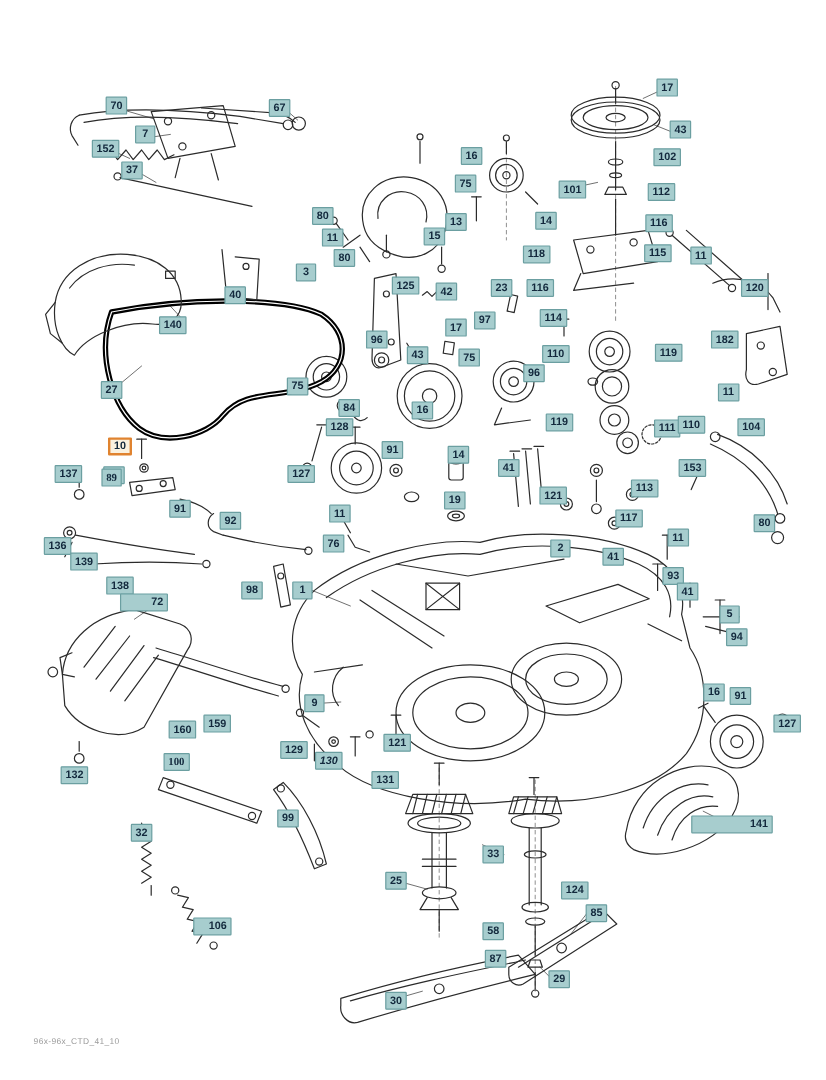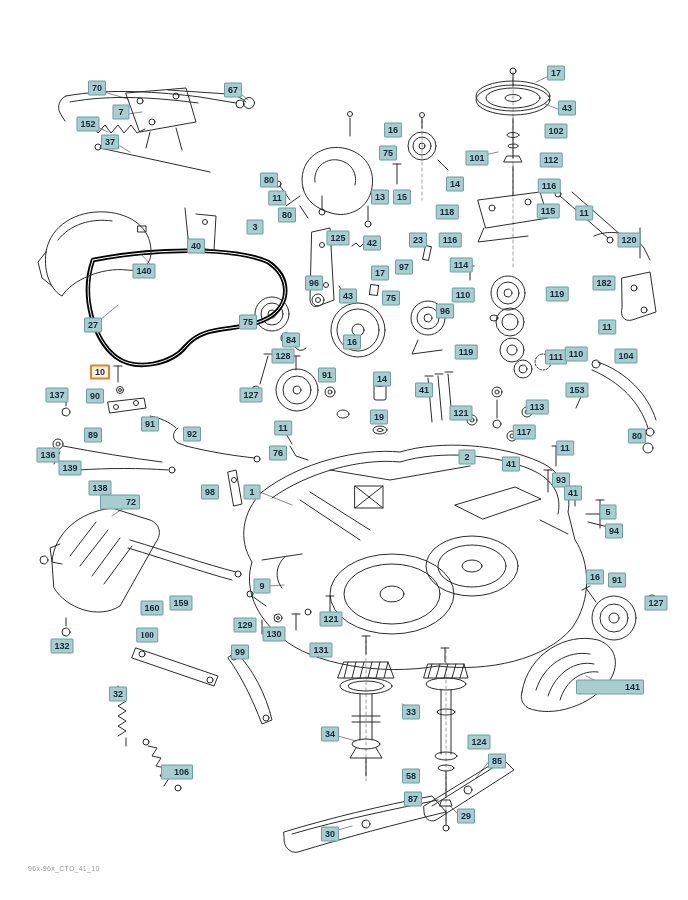--- a/index.html
+++ b/index.html
@@ -439,24 +439,24 @@
       <div class="callout" style="left: 567px; top: 108px;">43</div>
       <div class="callout" style="left: 121px; top: 112px;">7</div>
       <div class="callout" style="left: 88px; top: 124px;">152</div>
       <div class="callout" style="left: 556px; top: 131px;">102</div>
       <div class="callout" style="left: 393px; top: 130px;">16</div>
       <div class="callout" style="left: 110px; top: 142px;">37</div>
       <div class="callout" style="left: 388px; top: 153px;">75</div>
       <div class="callout" style="left: 477px; top: 158px;">101</div>
       <div class="callout" style="left: 551px; top: 160px;">112</div>
       <div class="callout" style="left: 269px; top: 180px;">80</div>
-      <div class="callout" style="left: 380px; top: 185px; margin-top: 12px;">13</div>
+      <div class="callout" style="left: 380px; top: 185px;">13</div>
       <div class="callout" style="left: 455px; top: 184px;">14</div>
       <div class="callout" style="left: 549px; top: 186px;">116</div>
-      <div class="callout" style="left: 362px; top: 197px; margin-left: 40px;">15</div>
+      <div class="callout" style="left: 362px; top: 197px;">15</div>
       <div class="callout" style="left: 277px; top: 198px;">11</div>
       <div class="callout" style="left: 447px; top: 212px;">118</div>
       <div class="callout" style="left: 548px; top: 211px;">115</div>
       <div class="callout" style="left: 584px; top: 213px;">11</div>
       <div class="callout" style="left: 287px; top: 215px;">80</div>
       <div class="callout" style="left: 255px; top: 227px;">3</div>
       <div class="callout" style="left: 338px; top: 238px;">125</div>
       <div class="callout" style="left: 372px; top: 243px;">42</div>
       <div class="callout" style="left: 418px; top: 240px;">23</div>
       <div class="callout" style="left: 450px; top: 240px;">116</div>
@@ -487,21 +487,21 @@
       <div class="callout" style="left: 327px; top: 375px;">91</div>
       <div class="callout" style="left: 382px; top: 379px;">14</div>
       <div class="callout" style="left: 424px; top: 390px;">41</div>
       <div class="callout" style="left: 577px; top: 390px;">153</div>
       <div class="callout" style="left: 57px; top: 395px;">137</div>
       <div class="callout" style="left: 95px; top: 396px;">90</div>
       <div class="callout" style="left: 251px; top: 395px;">127</div>
       <div class="callout" style="left: 537px; top: 407px;">113</div>
       <div class="callout" style="left: 461px; top: 413px;">121</div>
       <div class="callout" style="left: 379px; top: 417px;">19</div>
-      <div class="callout" style="left: 93px; top: 435px;">89</div>
+      <div class="callout" style="left: 93px; top: 398px; font-family: Liberation Serif, serif;">89</div>
       <div class="callout" style="left: 150px; top: 424px;">91</div>
       <div class="callout" style="left: 283px; top: 428px;">11</div>
       <div class="callout" style="left: 524px; top: 432px;">117</div>
       <div class="callout" style="left: 192px; top: 434px;">92</div>
       <div class="callout" style="left: 637px; top: 436px;">80</div>
       <div class="callout" style="left: 565px; top: 448px;">11</div>
       <div class="callout" style="left: 278px; top: 453px;">76</div>
       <div class="callout" style="left: 48px; top: 455px;">136</div>
       <div class="callout" style="left: 467px; top: 457px;">2</div>
       <div class="callout" style="left: 511px; top: 464px;">41</div>
@@ -515,29 +515,29 @@
       <div class="callout" style="left: 608px; top: 512px;">5</div>
       <div class="callout" style="left: 614px; top: 531px;">94</div>
       <div class="callout" style="left: 595px; top: 577px;">16</div>
       <div class="callout" style="left: 617px; top: 580px;">91</div>
       <div class="callout" style="left: 262px; top: 586px;">9</div>
       <div class="callout" style="left: 181px; top: 603px;">159</div>
       <div class="callout" style="left: 656px; top: 603px;">127</div>
       <div class="callout" style="left: 152px; top: 608px;">160</div>
       <div class="callout" style="left: 331px; top: 619px;">121</div>
       <div class="callout" style="left: 245px; top: 625px;">129</div>
-      <div class="callout" style="left: 274px; top: 634px;">130</div>
+      <div class="callout" style="left: 274px; top: 634px; font-style: italic;">130</div>
       <div class="callout" style="left: 297px; top: 650px; margin-left: 24px;">131</div>
       <div class="callout" style="left: 147px; top: 635px; font-family: Liberation Serif, serif;">100</div>
       <div class="callout" style="left: 62px; top: 646px;">132</div>
-      <div class="callout" style="left: 240px; top: 652px;">99</div>
+      <div class="callout" style="left: 240px; top: 682px;">99</div>
       <div class="callout" style="left: 610px; top: 687px; padding-left: 48px;">141</div>
       <div class="callout" style="left: 118px; top: 694px;">32</div>
       <div class="callout" style="left: 411px; top: 712px;">33</div>
-      <div class="callout" style="left: 330px; top: 734px;">34</div>
+      <div class="callout" style="left: 330px; top: 734px;">25</div>
       <div class="callout" style="left: 479px; top: 742px;">124</div>
       <div class="callout" style="left: 497px; top: 761px;">85</div>
       <div class="callout" style="left: 177px; top: 772px; padding-left: 12px;">106</div>
       <div class="callout" style="left: 411px; top: 776px;">58</div>
       <div class="callout" style="left: 413px; top: 799px;">87</div>
       <div class="callout" style="left: 466px; top: 816px;">29</div>
       <div class="callout" style="left: 330px; top: 834px;">30</div>
     </div>
 
   <div class="watermark">96x-96x_CTD_41_10</div>

